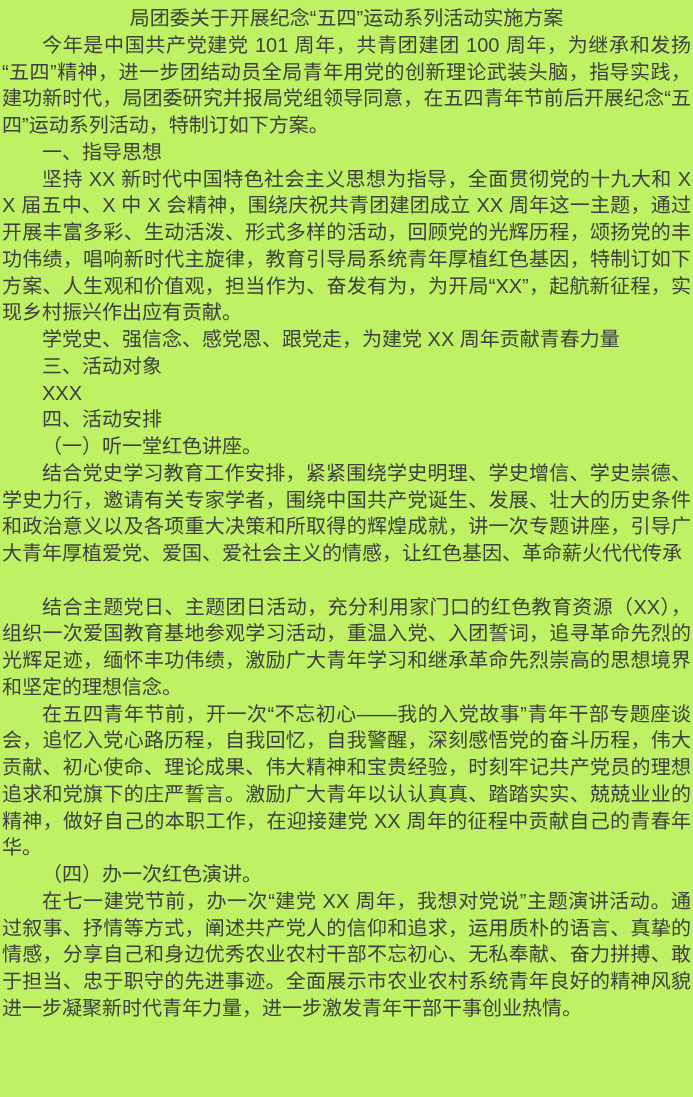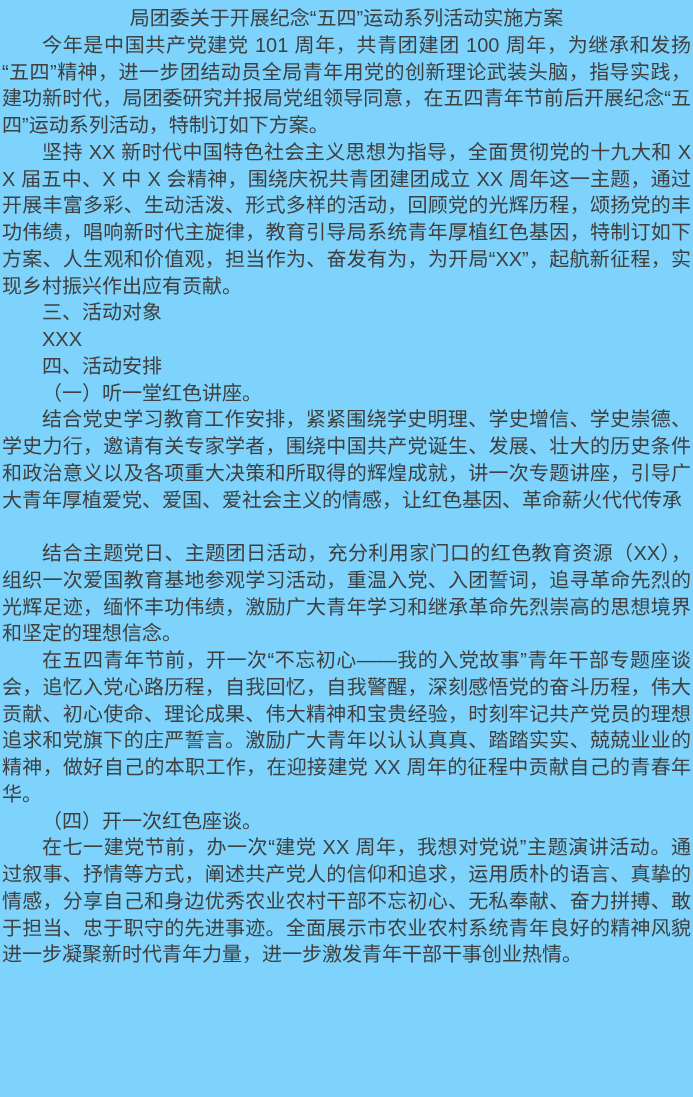--- a/index.html
+++ b/index.html
@@ -11,21 +11,21 @@
     width: 693px;
     height: 1097px;
     overflow: hidden;
     box-sizing: border-box;
   }
   .page {
     width: 693px;
     height: 1097px;
     box-sizing: border-box;
     padding: 5px 2px 0 2px;
-    background: #7dd3fc;
+    background: #bef264;
     color: #404040;
     font-family: "Liberation Sans", "DejaVu Sans", sans-serif;
     font-size: 20px;
     line-height: 26.75px;
   }
   .page p {
     margin: 0;
     padding: 0;
     text-align: justify;
     text-justify: inter-ideograph;
@@ -41,25 +41,27 @@
     text-indent: 0;
   }
 </style>
 </head>
 <body>
 
 <div class="page">
   <p class="title">局团委关于开展纪念“五四”运动系列活动实施方案</p>
   <div>
       <p class="para">今年是中国共产党建党 101 周年，共青团建团 100 周年，为继承和发扬“五四”精神，进一步团结动员全局青年用党的创新理论武装头脑，指导实践，建功新时代，局团委研究并报局党组领导同意，在五四青年节前后开展纪念“五四”运动系列活动，特制订如下方案。</p>
+      <p class="heading">一、指导思想</p>
       <p class="para">坚持 XX 新时代中国特色社会主义思想为指导，全面贯彻党的十九大和 XX 届五中、X 中 X 会精神，围绕庆祝共青团建团成立 XX 周年这一主题，通过开展丰富多彩、生动活泼、形式多样的活动，回顾党的光辉历程，颂扬党的丰功伟绩，唱响新时代主旋律，教育引导局系统青年厚植红色基因，特制订如下方案、人生观和价值观，担当作为、奋发有为，为开局“XX”，起航新征程，实现乡村振兴作出应有贡献。</p>
+      <p class="para">学党史、强信念、感党恩、跟党走，为建党 XX 周年贡献青春力量</p>
       <p class="heading">三、活动对象</p>
       <p class="para">XXX</p>
       <p class="heading">四、活动安排</p>
       <p class="subheading">（一）听一堂红色讲座。</p>
       <p class="para">结合党史学习教育工作安排，紧紧围绕学史明理、学史增信、学史崇德、学史力行，邀请有关专家学者，围绕中国共产党诞生、发展、壮大的历史条件和政治意义以及各项重大决策和所取得的辉煌成就，讲一次专题讲座，引导广大青年厚植爱党、爱国、爱社会主义的情感，让红色基因、革命薪火代代传承</p>
       <p class="blank"></p>
       <p class="para">结合主题党日、主题团日活动，充分利用家门口的红色教育资源（XX），组织一次爱国教育基地参观学习活动，重温入党、入团誓词，追寻革命先烈的光辉足迹，缅怀丰功伟绩，激励广大青年学习和继承革命先烈崇高的思想境界和坚定的理想信念。</p>
       <p class="para">在五四青年节前，开一次“不忘初心——我的入党故事”青年干部专题座谈会，追忆入党心路历程，自我回忆，自我警醒，深刻感悟党的奋斗历程，伟大贡献、初心使命、理论成果、伟大精神和宝贵经验，时刻牢记共产党员的理想追求和党旗下的庄严誓言。激励广大青年以认认真真、踏踏实实、兢兢业业的精神，做好自己的本职工作，在迎接建党 XX 周年的征程中贡献自己的青春年华。</p>
-      <p class="subheading">（四）开一次红色座谈。</p>
+      <p class="subheading">（四）办一次红色演讲。</p>
       <p class="para">在七一建党节前，办一次“建党 XX 周年，我想对党说”主题演讲活动。通过叙事、抒情等方式，阐述共产党人的信仰和追求，运用质朴的语言、真挚的情感，分享自己和身边优秀农业农村干部不忘初心、无私奉献、奋力拼搏、敢于担当、忠于职守的先进事迹。全面展示市农业农村系统青年良好的精神风貌进一步凝聚新时代青年力量，进一步激发青年干部干事创业热情。</p>
     </div>
 </div>
 
 </body></html>

